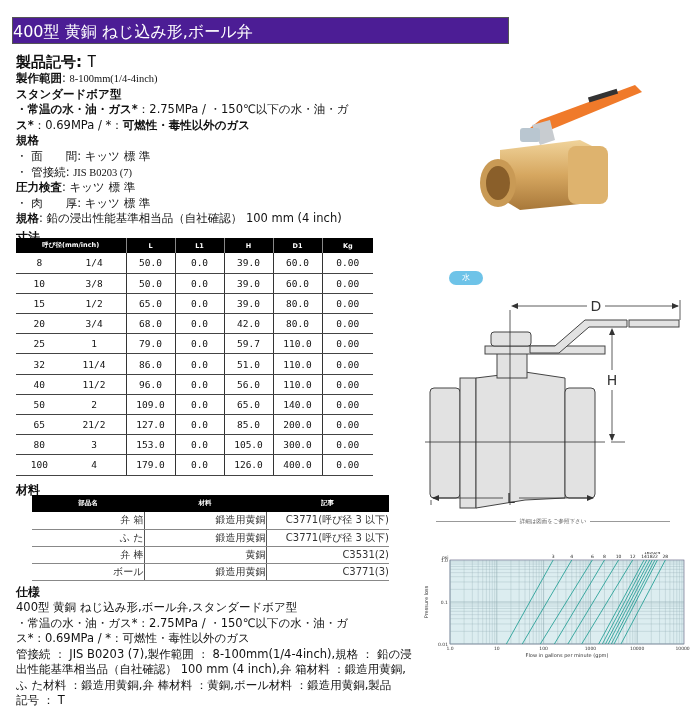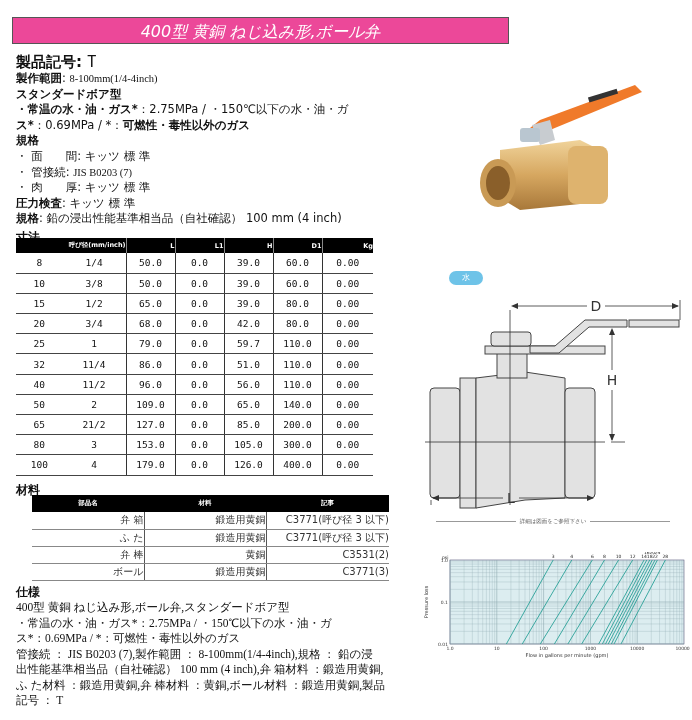--- a/index.html
+++ b/index.html
@@ -1,38 +1,38 @@
 <!DOCTYPE html>
 <html><head>
 <meta charset="utf-8">
 <style>
   * { box-sizing: border-box; margin: 0; padding: 0; }
   html, body { width: 692px; height: 720px; background: #fff; overflow: hidden; }
   body { font-family: "DejaVu Sans", sans-serif; color: #111; position: relative; }
-  .title-bar { position: absolute; left: 12px; top: 17px; width: 497px; height: 27px; background: #ec4899; color: #fff;
-    font-size: 16px; text-align: center; line-height: 27px; border: 1px solid #555; font-style: italic; }
+  .title-bar { position: absolute; left: 12px; top: 17px; width: 497px; height: 27px; background: #4c1d95; color: #fff;
+    font-size: 16px; text-align: left; line-height: 27px; border: 1px solid #555; }
   .left { position: absolute; left: 16px; top: 53px; width: 380px; }
   .prod-code { font-size: 15px; line-height: 18px; font-weight: bold; }
   .prod-code .v { font-weight: normal; font-family: "DejaVu Sans Mono", monospace; }
   .line { font-size: 11.5px; line-height: 15.6px; white-space: nowrap; }
   .line b { font-weight: bold; }
   .mono { font-family: Liberation Serif, serif; font-size: 10.5px; }
   .sec-h { font-size: 12px; font-weight: bold; line-height: 16px; }
   table { border-collapse: collapse; }
   .dim-table { position: absolute; left: 16px; top: 238px; width: 357px; }
-  .dim-table th { background: #000; color: #fff; font-size: 6.5px; height: 15px; font-weight: bold; border-right: 1px solid #888; text-align: right; }
+  .dim-table th { background: #000; color: #fff; font-size: 6.5px; height: 15px; font-weight: bold; border-right: 1px solid #888; }
   .dim-table td { font-family: "DejaVu Sans Mono", monospace; font-size: 9.5px; height: 20.2px; text-align: center;
     border-bottom: 1px solid #444; }
   .dim-table td.sep { border-left: 1px solid #333; }
   .mat-h { position: absolute; left: 16px; top: 482px; }
   .mat-table { position: absolute; left: 32px; top: 495px; width: 357px; }
   .mat-table th { background: #000; color: #fff; font-size: 6.5px; height: 17px; }
   .mat-table td { font-size: 10px; height: 17px; text-align: right; border-bottom: 1px solid #888; color: #333; }
   .mat-table td.sep { border-left: 1px solid #555; }
-  .spec { position: absolute; left: 16px; top: 584px; width: 400px; font-family: Liberation Serif, serif; }
+  .spec { position: absolute; left: 16px; top: 584px; width: 400px; }
   .spec .line { font-size: 11.5px; line-height: 15.5px; }
   .photo { position: absolute; left: 470px; top: 80px; width: 200px; height: 130px; }
   .badge { position: absolute; left: 449px; top: 271px; width: 34px; height: 14px; background: #6ec3e8; border-radius: 7px;
     color: #fff; font-size: 8px; text-align: center; line-height: 14px; }
   .drawing { position: absolute; left: 425px; top: 290px; width: 260px; height: 225px; }
   .note { position: absolute; left: 424px; top: 518px; width: 258px; font-size: 5.5px; color: #555; text-align: center; }
   .note::before, .note::after { content: ""; display: inline-block; width: 80px; height: 1px; background: #999; vertical-align: middle; margin: 0 4px; }
   .chart { position: absolute; left: 422px; top: 552px; width: 268px; height: 110px; }
 </style>
 </head>
@@ -50,22 +50,22 @@
   <div class="line"><b>スタンダードボア型</b></div>
   <div class="line">
     <b>・常温の水・油・ガス*</b><span>：2.75MPa / ・150℃以下の水・油・ガ</span>
   </div>
   <div class="line">
     <b>ス*</b><span>：0.69MPa / *：</span><b>可燃性・毒性以外のガス</b>
   </div>
   <div class="line"><b>規格</b></div>
   <div class="line"><span>・ 面　　間</span>: <span>キッツ 標 準</span></div>
   <div class="line"><span>・ 管接続</span>: <span class="mono">JIS B0203 (7)</span></div>
+  <div class="line"><b>圧力検査</b>: <span>キッツ 標 準</span></div>
   <div class="line"><span>・ 肉　　厚</span>: <span>キッツ 標 準</span></div>
-  <div class="line"><b>圧力検査</b>: <span>キッツ 標 準</span></div>
   <div class="line"><b>規格</b>: <span>鉛の浸出性能基準相当品（自社確認） 100 mm (4 inch)</span></div>
   <div class="sec-h" style="margin-top:2px">寸法</div>
 </div>
 
 <table class="dim-table" id="dim-table">
   <thead>
     <tr>
       <th colspan="2" style="width:110px">呼び径(mm/inch)</th>
       <th style="width:49px">L</th>
       <th style="width:49px">L1</th>

